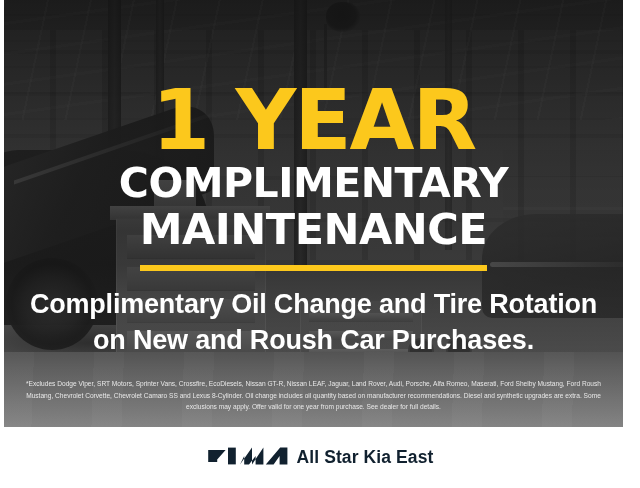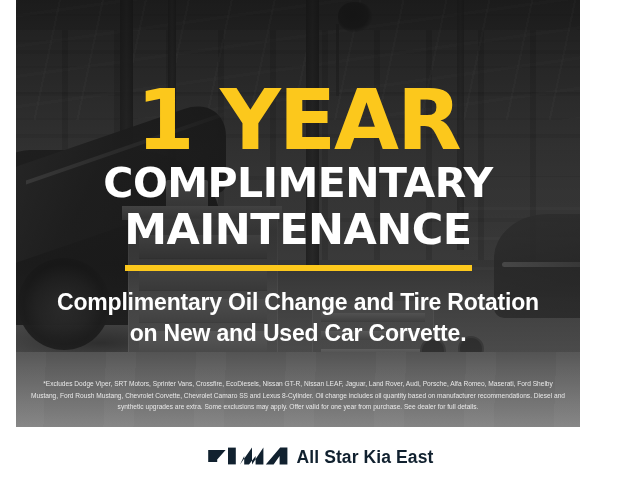--- a/index.html
+++ b/index.html
@@ -18,23 +18,23 @@
     position: relative;
     width: 640px;
     height: 488px;
     background: #ffffff;
     overflow: hidden;
   }
 
   
   .hero {
     position: absolute;
-    left: 16px;
+    left: 4px;
     top: 0;
-    width: 564px;
+    width: 619px;
     height: 427px;
     overflow: hidden;
     background: #6d28d9;
   }
 
   
   .photo {
     position: absolute;
     inset: 0;
     filter: grayscale(1);
@@ -239,21 +239,21 @@
     margin-top: 14px;
     width: 347px;
     height: 6px;
     background: #FCC81C;
   }
 
   .offer-line {
     color: #ffffff;
     font-family: "Liberation Sans", sans-serif;
     font-weight: bold;
-    font-size: 23px;
+    font-size: 27px;
     line-height: 1.32;
     letter-spacing: -0.2px;
     white-space: nowrap;
   }
   .offer-1 { margin-top: 16px; }
   .offer-2 { margin-top: 0px; }
 
   .disclaimer {
     position: absolute;
     left: 14px;
@@ -337,21 +337,21 @@
     </div>
 
     <div class="scrim"></div>
 
     <div class="hero-content">
       <div class="headline-year">1 YEAR</div>
       <div class="headline-sub1">COMPLIMENTARY</div>
       <div class="headline-sub2">MAINTENANCE</div>
       <div class="rule"></div>
       <div class="offer-line offer-1">Complimentary Oil Change and Tire Rotation</div>
-      <div class="offer-line offer-2">on New and Used Car Corvette.</div>
+      <div class="offer-line offer-2">on New and Roush Car Purchases.</div>
     </div>
 
     <div class="disclaimer">*Excludes Dodge Viper, SRT Motors, Sprinter Vans, Crossfire, EcoDiesels, Nissan GT-R, Nissan LEAF, Jaguar, Land Rover, Audi, Porsche, Alfa Romeo, Maserati, Ford Shelby Mustang, Ford Roush Mustang, Chevrolet Corvette, Chevrolet Camaro SS and Lexus 8-Cylinder. Oil change includes oil quantity based on manufacturer recommendations. Diesel and synthetic upgrades are extra. Some exclusions may apply. Offer valid for one year from purchase. See dealer for full details.</div>
   </div>
 
   <div class="footer">
     <span class="kia-logo">
       <svg width="90" height="24" viewBox="0 0 300 80" xmlns="http://www.w3.org/2000/svg" aria-hidden="true">
         <g fill="#11212F">
           <polygon points="4,20 4,60 34,60 34,52 62,20"></polygon>

